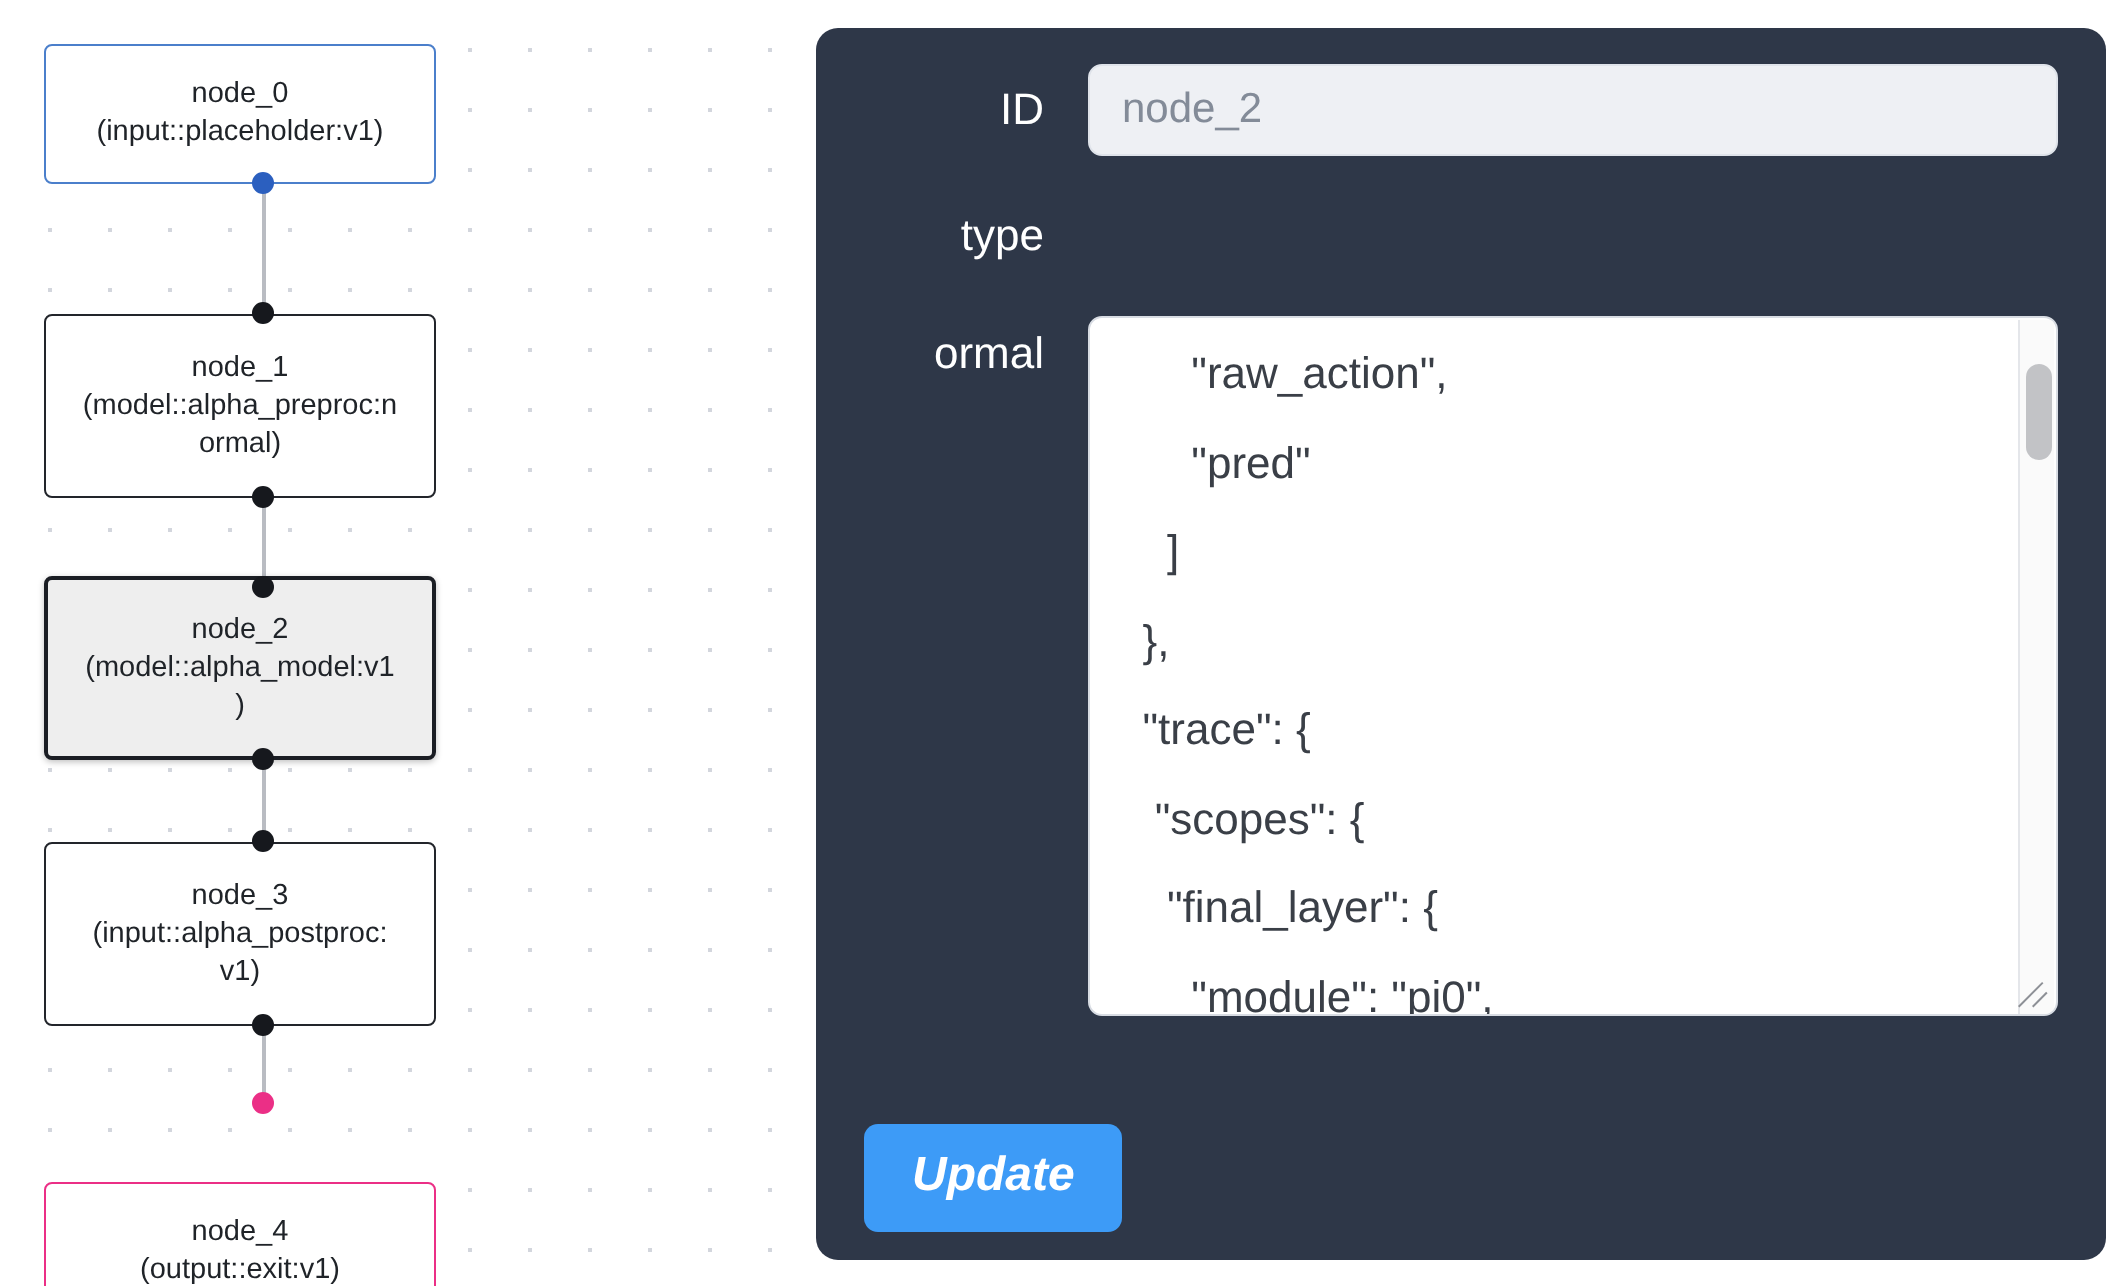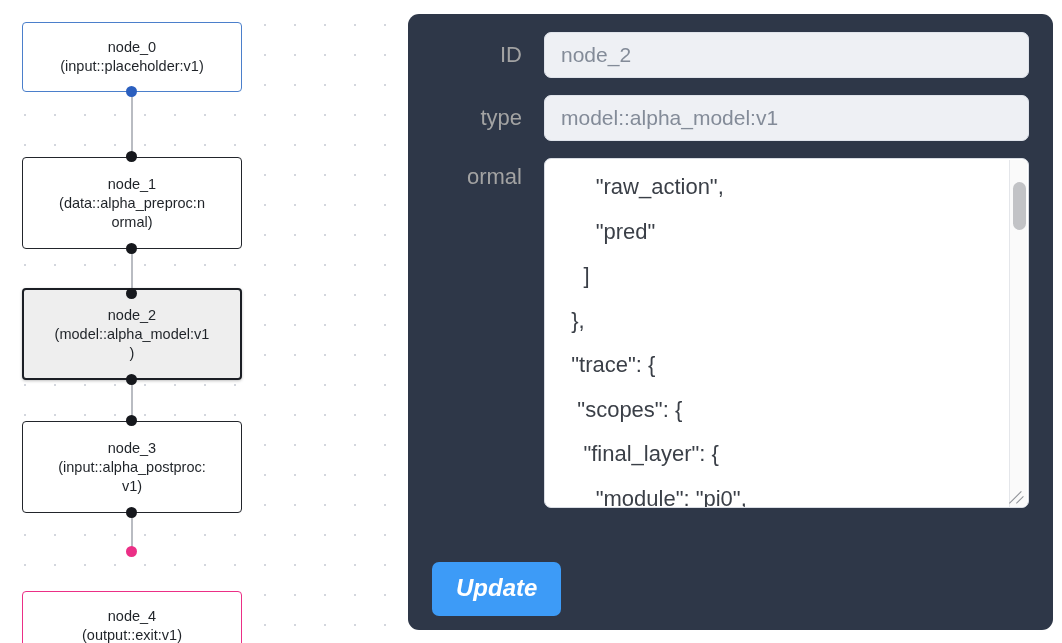--- a/index.html
+++ b/index.html
@@ -31,21 +31,21 @@
   .edge {
     position: absolute;
     width: 2px;
     background: #b9bcc2;
     left: 131px;
   }
 
   .node {
     position: absolute;
     left: 22px;
-    width: 220px;
+    width: 196px;
     background: #ffffff;
     border: 1.6px solid #22252b;
     border-radius: 4px;
     display: flex;
     align-items: center;
     justify-content: center;
     text-align: center;
     color: #1f2328;
     font-size: 14.5px;
     line-height: 19px;
@@ -114,21 +114,21 @@
   .field-row {
     display: flex;
     align-items: flex-start;
     margin-bottom: 17px;
   }
   .field-label {
     width: 112px;
     flex: 0 0 112px;
     text-align: right;
     padding-right: 22px;
-    color: #a3a3a3;
+    color: #ffffff;
     font-size: 22px;
     line-height: 46px;
   }
   .field-label.top { line-height: 38px; }
 
   .text-input {
     flex: 1 1 auto;
     height: 46px;
     background: #eef0f4;
     border: 1px solid #dfe3ea;
@@ -220,21 +220,21 @@
     <div class="edge" style="top:513px;height:42px;"></div>
 
     <div class="node is-input" style="top:22px;height:70px;">
       <span class="ntext">node_0
 (input::placeholder:v1)</span>
     </div>
     <div class="port blue" style="top:86px;"></div>
 
     <div class="node" style="top:157px;height:92px;">
       <span class="ntext">node_1
-(data::alpha_preproc:n
+(model::alpha_preproc:n
 ormal)</span>
     </div>
     <div class="port" style="top:151px;"></div>
     <div class="port" style="top:243px;"></div>
 
     <div class="node is-selected" style="top:288px;height:92px;">
       <span class="ntext">node_2
 (model::alpha_model:v1
 )</span>
     </div>
@@ -259,21 +259,20 @@
 
   <div id="panel">
 
     <div class="field-row">
       <div class="field-label">ID</div>
       <div class="text-input">node_2</div>
     </div>
 
     <div class="field-row">
       <div class="field-label">type</div>
-      <div class="text-input">model::alpha_model:v1</div>
     </div>
 
     <div class="field-row">
       <div class="field-label top">ormal</div>
       <div class="ta-wrap">
         <div class="ta-text">      "raw_action",
       "pred"
     ]
   },
   "trace": {

